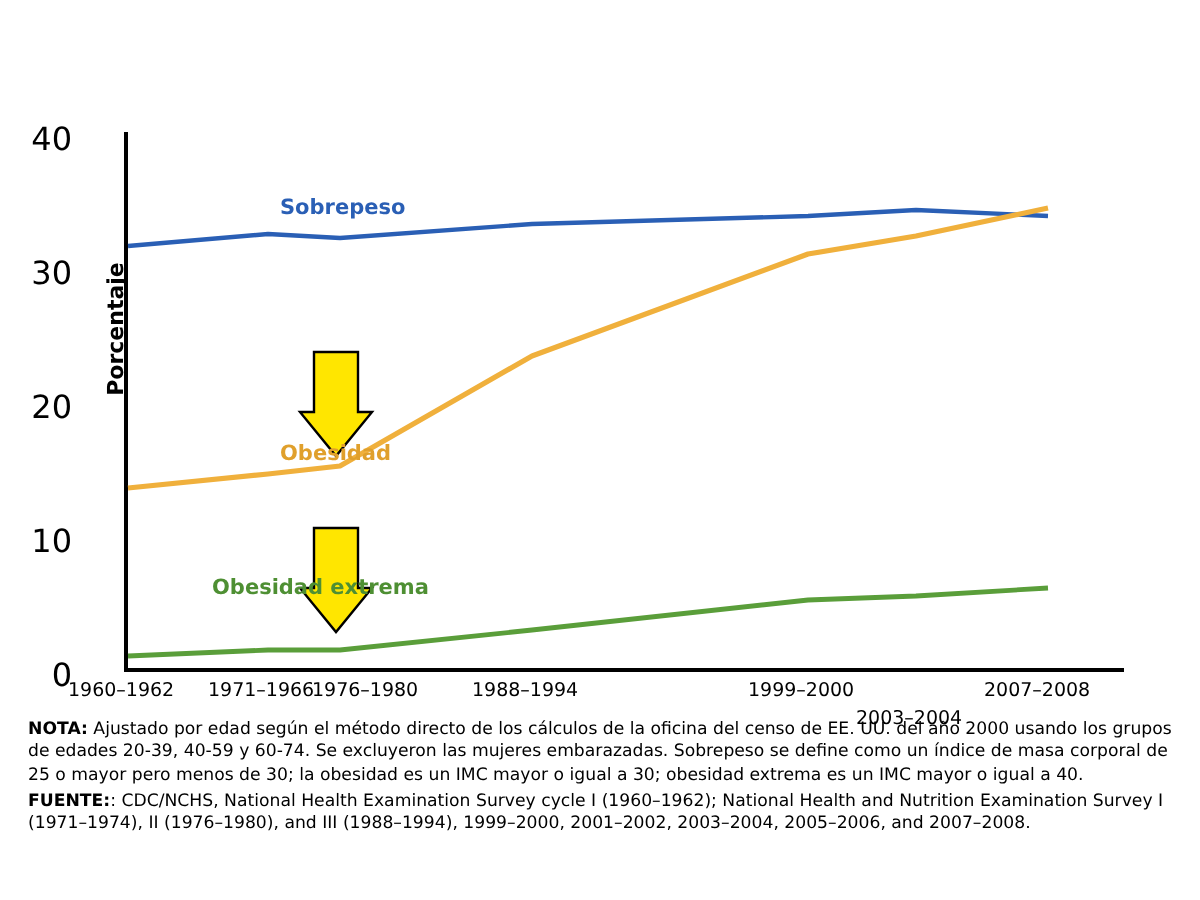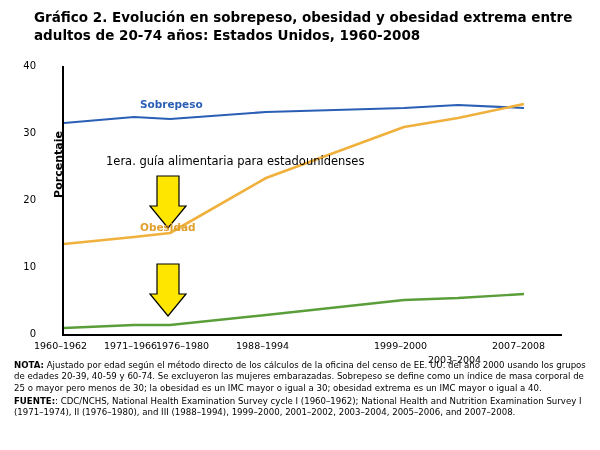--- a/index.html
+++ b/index.html
@@ -58,21 +58,21 @@
     position: absolute;
     left: 40px;
     top: 276px;
     width: 500px;
     height: 2px;
     background: #000;
   }
   .ytick-label {
     position: absolute;
     right: 546px;
-    font-size: 10px;
+    font-size: 16px;
     text-align: center;
     color: #000;
     white-space: nowrap;
   }
   .ylabel-wrap {
     position: absolute;
     left: -14px;
     top: 100px;
     width: 100px;
     text-align: center;
@@ -120,21 +120,20 @@
   .notes .lead {
     font-weight: bold;
   }
   svg { display: block; }
 </style>
 </head>
 <body>
 
 <div id="page">
 
-  <div class="title">Gráfico 2. Evolución en sobrepeso, obesidad y obesidad extrema entre adultos de 20-74 años: Estados Unidos, 1960-2008</div>
 
   <div class="chart-area">
 
     <div class="axis-line-y"></div>
     <div class="axis-line-x"></div>
 
     <div class="ytick-label" style="top:2px;">40</div>
     <div class="ytick-label" style="top:69px;">30</div>
     <div class="ytick-label" style="top:136px;">20</div>
     <div class="ytick-label" style="top:203px;">10</div>
@@ -166,22 +165,22 @@
         <g>
           <polygon points="95,110 117,110 117,140 124,140 106,162 88,140 95,140" fill="#ffe600" stroke="#000" stroke-width="1.2"></polygon>
         </g>
         <g>
           <polygon points="95,198 117,198 117,228 124,228 106,250 88,228 95,228" fill="#ffe600" stroke="#000" stroke-width="1.2"></polygon>
         </g>
       </svg>
 
       <div class="series-label" style="left:78px; top:32px; color:#2a5fb5;">Sobrepeso</div>
       <div class="series-label" style="left:78px; top:155px; color:#e0a02c;">Obesidad</div>
-
-      <div class="annotation" style="left:44px; top:88px;">1era. guía alimentaria para estadounidenses</div>
+      <div class="series-label" style="left:44px; top:222px; color:#4e8f33;">Obesidad extrema</div>
+
     </div>
 
     <div class="xtick-label" style="left:12px; top:282px; width:64px;">1960–1962</div>
     <div class="xtick-label" style="left:82px; top:282px; width:64px;">1971–1966</div>
     <div class="xtick-label" style="left:118px; top:282px; width:64px;margin-left:16px;">1976–1980</div>
     <div class="xtick-label" style="left:214px; top:282px; width:64px;">1988–1994</div>
     <div class="xtick-label" style="left:352px; top:282px; width:64px;">1999–2000</div>
     <div class="xtick-label" style="left:406px; top:296px; width:64px;">2003–2004</div>
     <div class="xtick-label" style="left:470px; top:282px; width:66px;">2007–2008</div>
 

